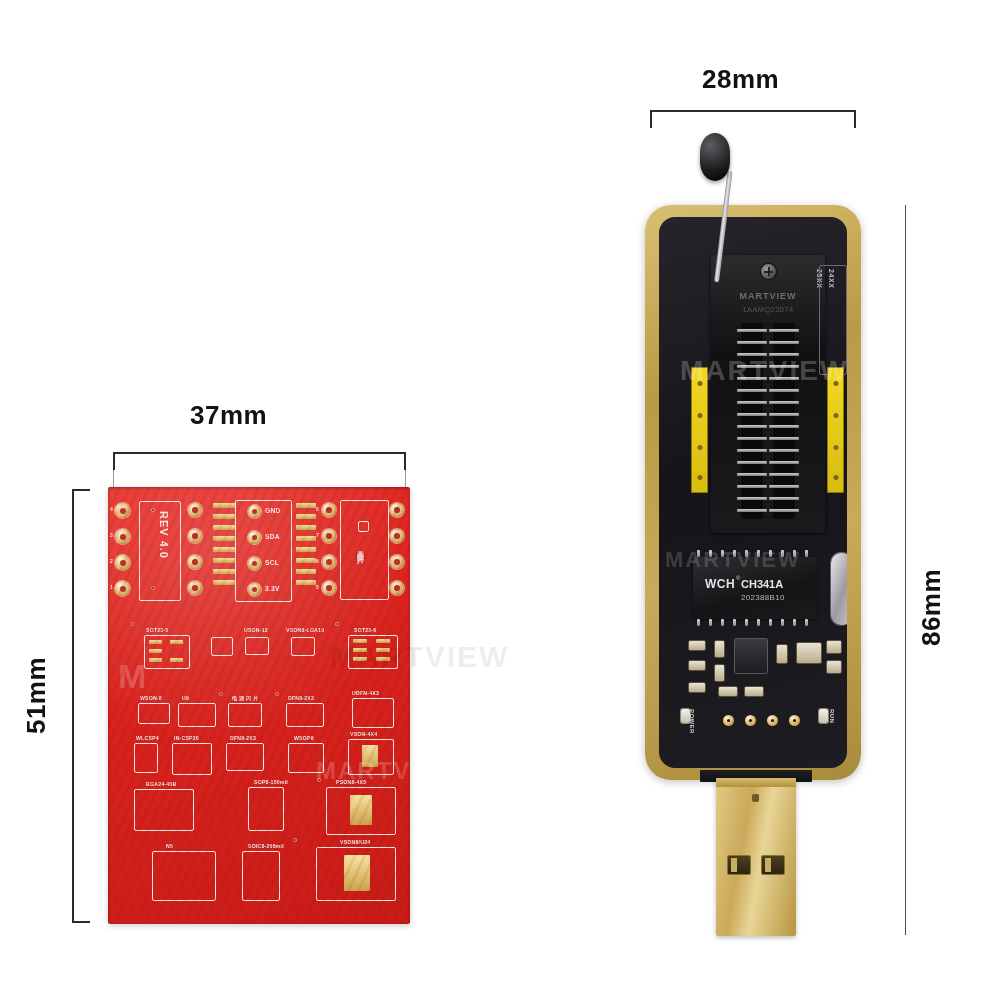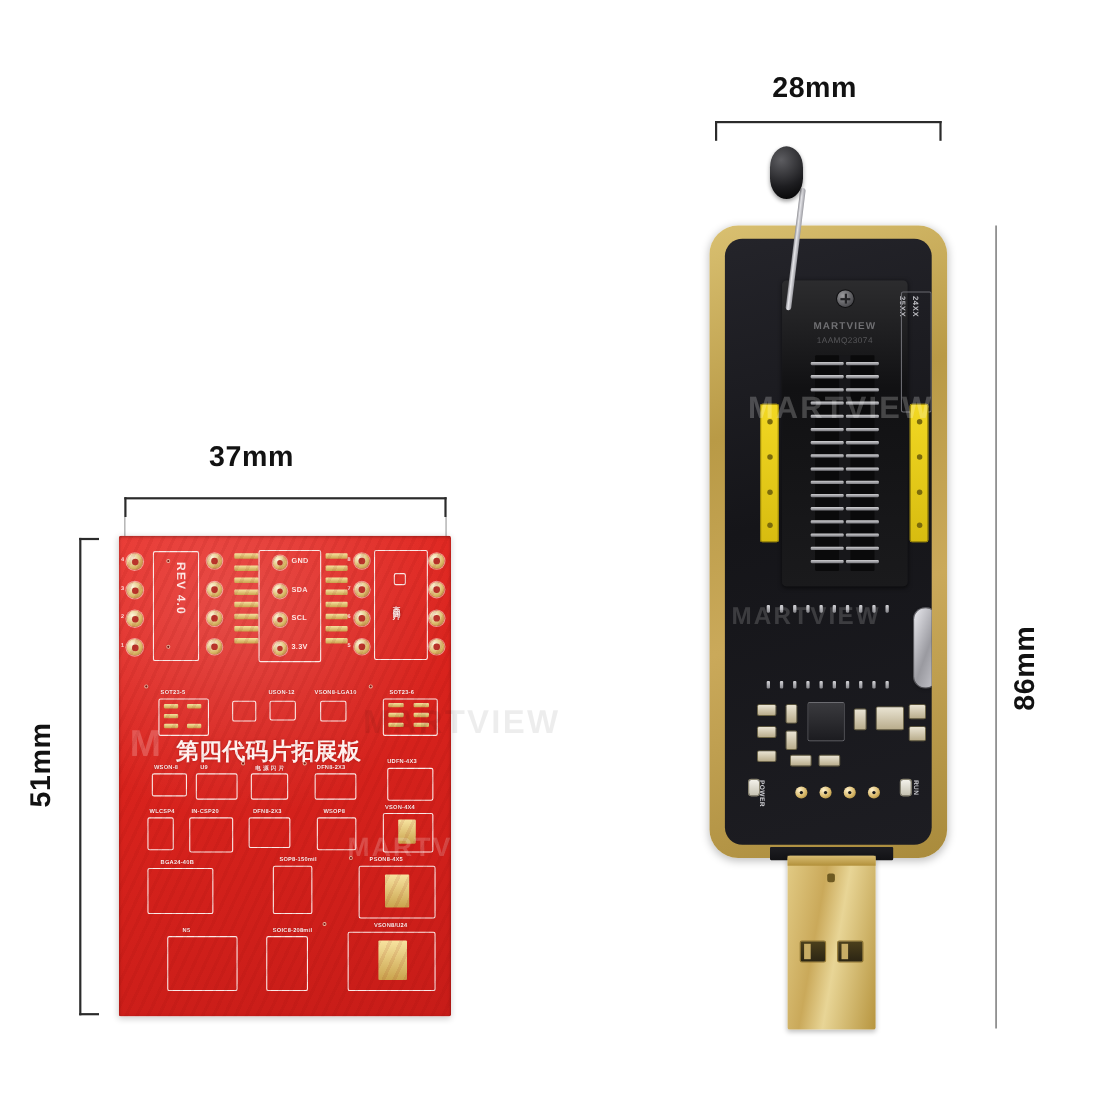--- a/index.html
+++ b/index.html
@@ -299,21 +299,20 @@
     <div class="silk" style="left:183px;top:150px;width:22px;height:17px;"></div>
     <div class="silk-lbl" style="left:246px;top:140px;">SOT23-6</div>
     <div class="silk" style="left:240px;top:148px;width:48px;height:32px;"></div>
     <div class="pad" style="left:245px;top:152px;width:14px;height:4px;"></div>
     <div class="pad" style="left:245px;top:161px;width:14px;height:4px;"></div>
     <div class="pad" style="left:245px;top:170px;width:14px;height:4px;"></div>
     <div class="pad" style="left:268px;top:152px;width:14px;height:4px;"></div>
     <div class="pad" style="left:268px;top:161px;width:14px;height:4px;"></div>
     <div class="pad" style="left:268px;top:170px;width:14px;height:4px;"></div>
 
-    <div class="brand-cn" style="left:52px;top:182px;font-size:21px;">第四代码片拓展板</div>
 
     <div class="silk-lbl" style="left:32px;top:208px;">WSON-8</div>
     <div class="silk" style="left:30px;top:216px;width:30px;height:19px;"></div>
     <div class="silk-lbl" style="left:74px;top:208px;">U9</div>
     <div class="silk" style="left:70px;top:216px;width:36px;height:22px;"></div>
     <div class="silk-lbl" style="left:124px;top:208px;">电 源 闪 片</div>
     <div class="silk" style="left:120px;top:216px;width:32px;height:22px;"></div>
     <div class="silk-lbl" style="left:180px;top:208px;">DFN8-2X3</div>
     <div class="silk" style="left:178px;top:216px;width:36px;height:22px;"></div>
     <div class="silk-lbl" style="left:244px;top:203px;">UDFN-4X3</div>
@@ -415,20 +414,26 @@
           <i style="top:78px;"></i>
           <i style="top:108px;"></i>
       </div>
       <div class="rail" style="left:168px;top:150px;height:126px;">
         <i style="top:14px;"></i>
           <i style="top:46px;"></i>
           <i style="top:78px;"></i>
           <i style="top:108px;"></i>
       </div>
 
+      <div class="soic">
+        <div class="soic-brand" style="left:12px;top:20px;">WCH</div>
+        <div class="soic-part" style="left:48px;top:21px;">CH341A</div>
+        <div class="soic-date" style="left:48px;top:36px;">202388B10</div>
+        <div style="position:absolute;left:43px;top:18px;color:#cfcfd4;font-size:6px;">®</div>
+      </div>
       <div class="leg" style="left:38px;top:333px;"></div>
         <div class="leg" style="left:50px;top:333px;"></div>
       <div class="leg" style="left:62px;top:333px;"></div>
         <div class="leg" style="left:74px;top:333px;"></div>
       <div class="leg" style="left:86px;top:333px;"></div>
         <div class="leg" style="left:98px;top:333px;"></div>
       <div class="leg" style="left:110px;top:333px;"></div>
         <div class="leg" style="left:122px;top:333px;"></div>
       <div class="leg" style="left:134px;top:333px;"></div>
         <div class="leg" style="left:146px;top:333px;"></div>

